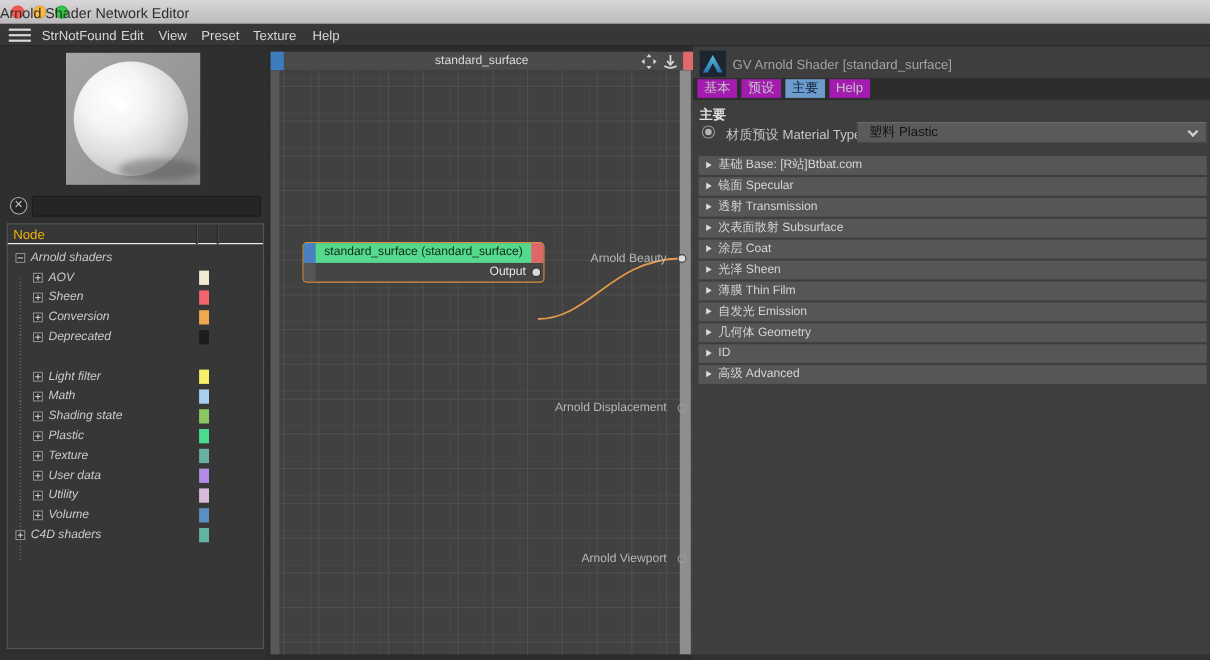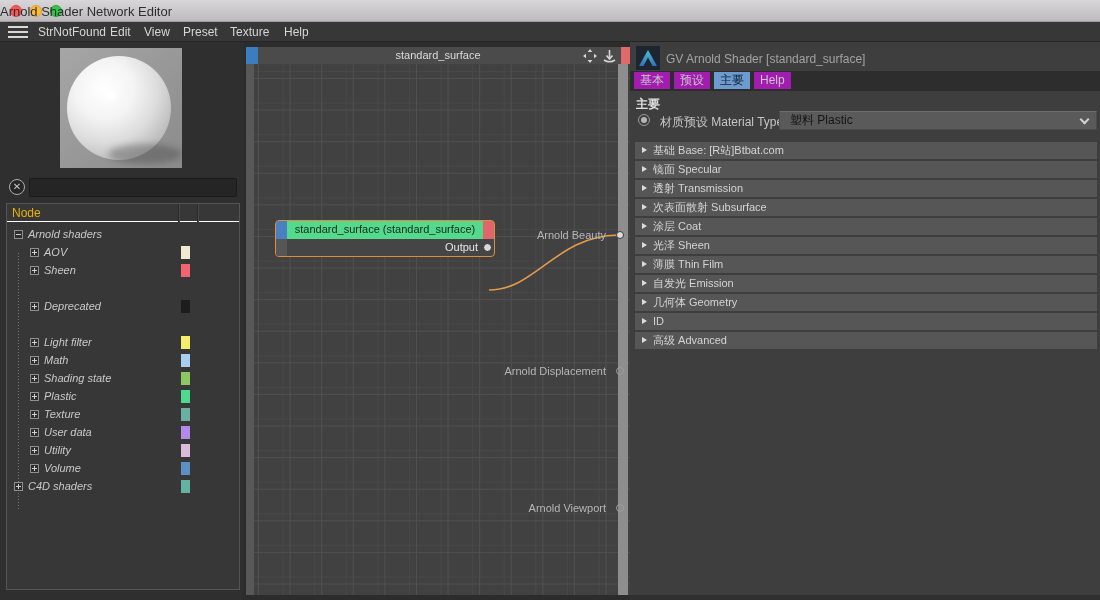--- a/index.html
+++ b/index.html
@@ -163,20 +163,25 @@
         <div class="abs trow" style="top:22px">
           <span class="ebox plus" style="left:23px"></span>
           <span class="lbl" style="left:37px">AOV</span>
           <span class="swatch" style="background: rgb(240, 234, 210);"></span>
         </div>
         <div class="abs trow" style="top:40px">
           <span class="ebox plus" style="left:23px"></span>
           <span class="lbl" style="left:37px">Sheen</span>
           <span class="swatch" style="background: rgb(242, 100, 110);"></span>
         </div>
+        <div class="abs trow" style="top:58px">
+          <span class="ebox plus" style="left:23px"></span>
+          <span class="lbl" style="left:37px">Conversion</span>
+          <span class="swatch" style="background: rgb(240, 168, 78);"></span>
+        </div>
         <div class="abs trow" style="top:76px">
           <span class="ebox plus" style="left:23px"></span>
           <span class="lbl" style="left:37px">Deprecated</span>
           <span class="swatch" style="background: rgb(29, 29, 29);"></span>
         </div>
         <div class="abs trow" style="top:112px">
           <span class="ebox plus" style="left:23px"></span>
           <span class="lbl" style="left:37px">Light filter</span>
           <span class="swatch" style="background: rgb(245, 239, 106);"></span>
         </div>

